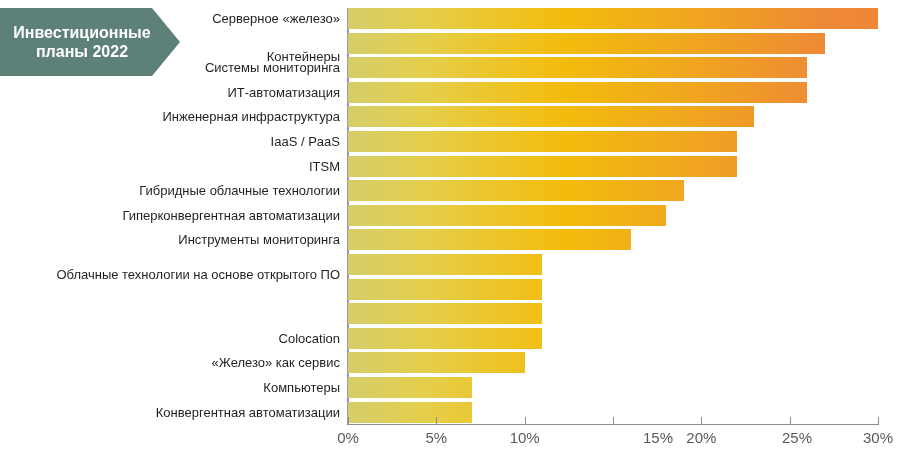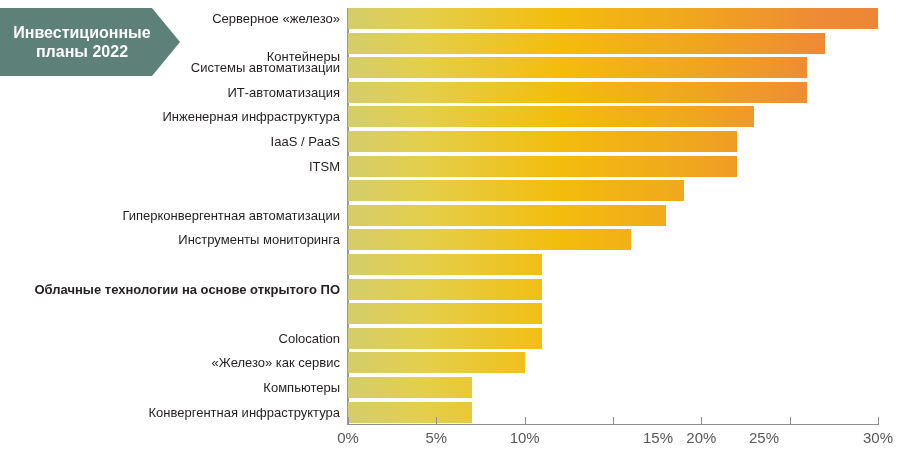--- a/index.html
+++ b/index.html
@@ -137,32 +137,33 @@
 
   <div class="banner">
     <div class="banner-line">Инвестиционные</div>
     <div class="banner-line">планы 2022</div>
   </div>
 
   <div class="chart">
     <div class="cat-wrap" id="cat-wrap">
         <div class="cat-item" style="top: 0px;">Серверное «железо»</div>
         <div class="cat-item" style="top: 38px;">Контейнеры</div>
-        <div class="cat-item" style="top: 49px;">Системы автоматизации</div>
+        <div class="cat-item" style="top: 49px;">Системы мониторинга</div>
         <div class="cat-item" style="top: 74px;">ИТ-автоматизация</div>
         <div class="cat-item" style="top: 123px;">IaaS / PaaS</div>
         <div class="cat-item" style="top: 98px;">Инженерная инфраструктура</div>
         <div class="cat-item" style="top: 148px;">ITSM</div>
+        <div class="cat-item" style="top: 172px;">Гибридные облачные технологии</div>
         <div class="cat-item" style="top: 197px;">Гиперконвергентная автоматизации</div>
         <div class="cat-item" style="top: 221px;">Инструменты мониторинга</div>
-        <div class="cat-item" style="top: 271px; font-weight: bold;">Облачные технологии на основе открытого ПО</div>
+        <div class="cat-item" style="top: 256px;">Облачные технологии на основе открытого ПО</div>
         <div class="cat-item" style="top: 320px;">Colocation</div>
         <div class="cat-item" style="top: 344px;">«Железо» как сервис</div>
         <div class="cat-item" style="top: 369px;">Компьютеры</div>
-        <div class="cat-item" style="top: 394px;">Конвергентная инфраструктура</div>
+        <div class="cat-item" style="top: 394px;">Конвергентная автоматизации</div>
       </div>
     <div class="axis-line-v"></div>
     <div class="plot" id="plot">
         <div class="row" style="top: 0px;">
           <div class="bar" title="Серверное «железо»: 30%" style="width: 530px;"></div>
         </div>
         <div class="row" style="top: 25px;">
           <div class="bar" title="Контейнеры: 27%" style="width: 477px;"></div>
         </div>
         <div class="row" style="top: 49px;">
@@ -217,19 +218,19 @@
         <div class="tick-label" style="left: 348px;">0%</div>
         <div class="tick" style="left: 436.333px;"></div>
         <div class="tick-label" style="left: 436.333px;">5%</div>
         <div class="tick" style="left: 524.667px;"></div>
         <div class="tick-label" style="left: 524.667px;">10%</div>
         <div class="tick" style="left: 613px;"></div>
         <div class="tick-label" style="left: 613px; margin-left: 45px;">15%</div>
         <div class="tick" style="left: 701.333px;"></div>
         <div class="tick-label" style="left: 701.333px;">20%</div>
         <div class="tick" style="left: 789.667px;"></div>
-        <div class="tick-label" style="left: 764px;">25%</div>
+        <div class="tick-label" style="left: 797px;">25%</div>
         <div class="tick" style="left: 878px;"></div>
         <div class="tick-label" style="left: 878px;">30%</div>
       </div>
   </div>
 
 </div>
 
 </body></html>

